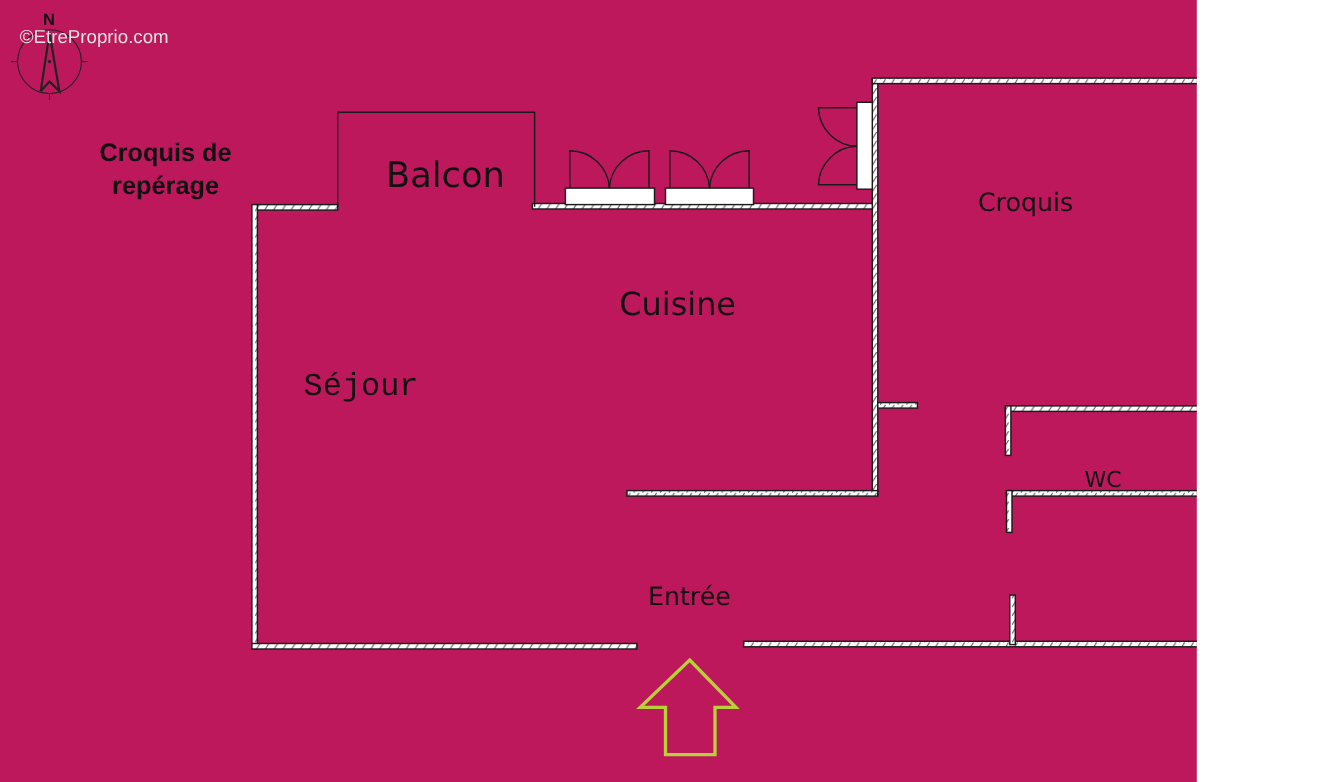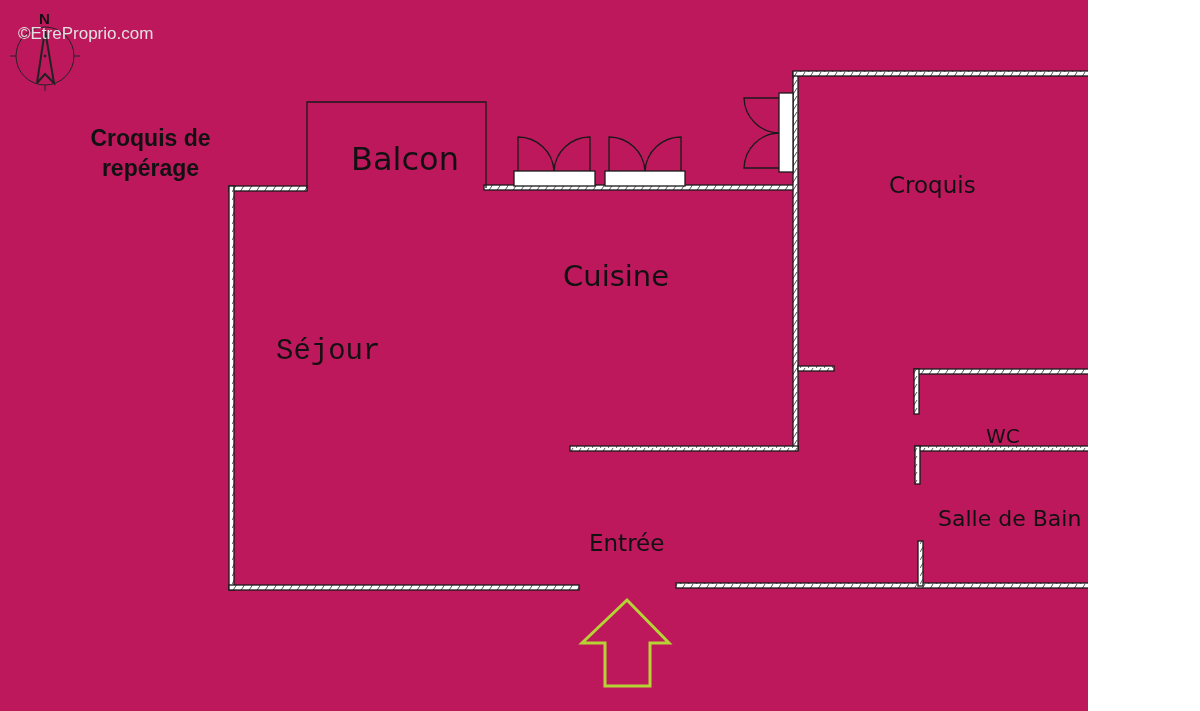--- a/index.html
+++ b/index.html
@@ -88,15 +88,14 @@
   <div class="title" style="left:68px; top:123px; width:165px;">
     <div>Croquis de</div>
     <div>repérage</div>
   </div>
 
   <div class="lbl" style="left:351px; top:140px; font-size:32px;">Balcon</div>
   <div class="lbl" style="left:563px; top:242px; font-size:29px;margin-top:17px;">Cuisine</div>
   <div class="lbl" style="left:276px; top:335px; font-size:29px;font-family:Liberation Mono, monospace;">Séjour</div>
   <div class="lbl" style="left:889px; top:172px; font-size:23px;">Croquis</div>
   <div class="lbl" style="left:986px; top:394px; font-size:20px;margin-top:30px;">WC</div>
-  <div class="lbl" style="left:938px; top:506px; font-size:22px;">Salle de Bain</div>
   <div class="lbl" style="left:589px; top:530px; font-size:23px;text-align:center;">Entrée</div>
 </div>
 
 </body></html>

